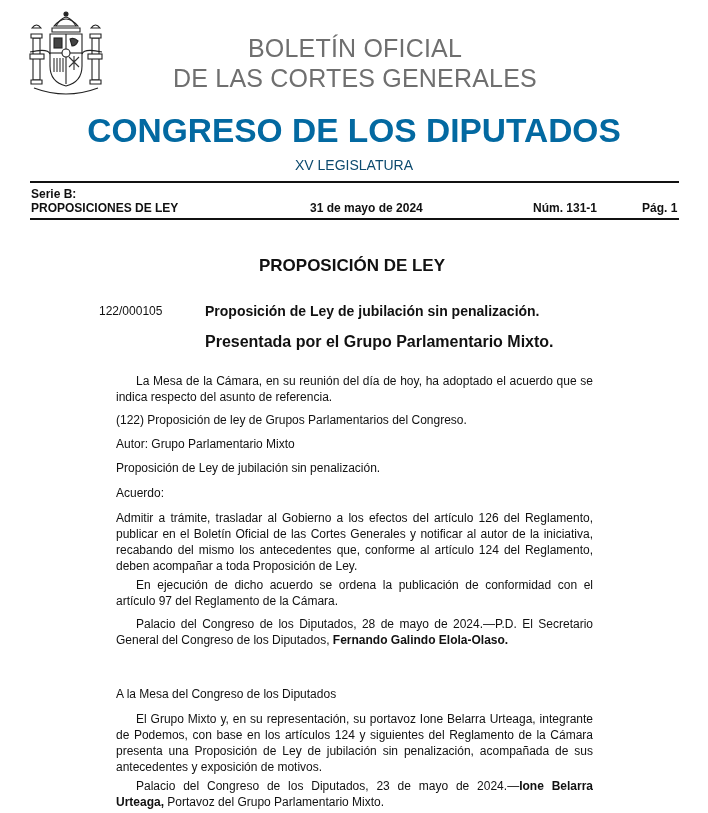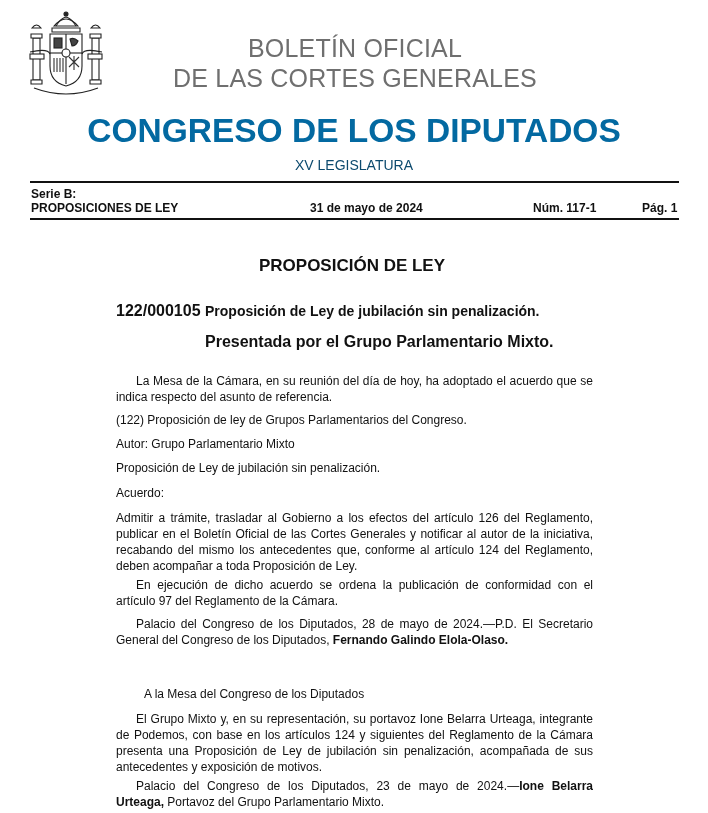--- a/index.html
+++ b/index.html
@@ -30,21 +30,21 @@
     .hdr { position: absolute; font-size: 12px; font-weight: bold; line-height: 14px; color: #111; }
     .hdr.serie { left: 31px; top: 187px; }
     .hdr.proposiciones { left: 31px; top: 201px; }
     .hdr.fecha { left: 310px; top: 201px; }
     .hdr.num { left: 533px; top: 201px; }
     .hdr.pag { left: 642px; top: 201px; }
     .doc-title {
       position: absolute; left: 0; width: 704px; top: 256px; text-align: center;
       font-weight: bold; font-size: 17px; line-height: 20px;
     }
-    .expte { position: absolute; left: 116px; top: 302px; font-weight: bold; font-size: 16px; line-height: 18px; }
+    .expte { position: absolute; left: 99px; top: 302px; font-weight: normal; font-size: 12px; line-height: 18px; }
     .expte-title { position: absolute; left: 205px; top: 302px; font-weight: bold; font-size: 14px; line-height: 18px; }
     .presentada { position: absolute; left: 205px; top: 333px; font-weight: bold; font-size: 16px; line-height: 18px; }
     .body-text {
       position: absolute; left: 116px; width: 477px;
       font-size: 12px; line-height: 16px; text-align: justify; color: #111;
     }
     .body-text p { margin: 0; }
     .indent { text-indent: 20px; }
     b { font-weight: bold; }
   </style>
@@ -82,21 +82,21 @@
 
 <div class="boletin l1">BOLETÍN OFICIAL</div>
 <div class="boletin l2">DE LAS CORTES GENERALES</div>
 <div class="congreso">CONGRESO DE LOS DIPUTADOS</div>
 <div class="legislatura">XV LEGISLATURA</div>
 
 <div class="rule r1"></div>
 <div class="hdr serie">Serie B:</div>
 <div class="hdr proposiciones">PROPOSICIONES DE LEY</div>
 <div class="hdr fecha">31 de mayo de 2024</div>
-<div class="hdr num">Núm. 117-1</div>
+<div class="hdr num">Núm. 131-1</div>
 <div class="hdr pag">Pág. 1</div>
 <div class="rule r2"></div>
 
 <div class="doc-title">PROPOSICIÓN DE LEY</div>
 <div class="expte">122/000105</div>
 <div class="expte-title">Proposición de Ley de jubilación sin penalización.</div>
 <div class="presentada">Presentada por el Grupo Parlamentario Mixto.</div>
 
 <div class="body-text" style="top:373px;">
   <p class="indent">La Mesa de la Cámara, en su reunión del día de hoy, ha adoptado el acuerdo que se indica respecto del asunto de referencia.</p>
@@ -115,21 +115,21 @@
 </div>
 <div class="body-text" style="top:510px;">
   <p>Admitir a trámite, trasladar al Gobierno a los efectos del artículo 126 del Reglamento, publicar en el Boletín Oficial de las Cortes Generales y notificar al autor de la iniciativa, recabando del mismo los antecedentes que, conforme al artículo 124 del Reglamento, deben acompañar a toda Proposición de Ley.</p>
 </div>
 <div class="body-text" style="top:577px;">
   <p class="indent">En ejecución de dicho acuerdo se ordena la publicación de conformidad con el artículo 97 del Reglamento de la Cámara.</p>
 </div>
 <div class="body-text" style="top:616px;">
   <p class="indent"><span>Palacio del Congreso de los Diputados, 28 de mayo de 2024.—P.D. El Secretario General del Congreso de los Diputados, </span><b>Fernando Galindo Elola-Olaso.</b></p>
 </div>
-<div class="body-text" style="top:686px;margin-left:28px;">
+<div class="body-text" style="top:686px;">
   <p>A la Mesa del Congreso de los Diputados</p>
 </div>
 <div class="body-text" style="top:711px;">
   <p class="indent">El Grupo Mixto y, en su representación, su portavoz Ione Belarra Urteaga, integrante de Podemos, con base en los artículos 124 y siguientes del Reglamento de la Cámara presenta una Proposición de Ley de jubilación sin penalización, acompañada de sus antecedentes y exposición de motivos.</p>
 </div>
 <div class="body-text" style="top:778px;">
   <p class="indent"><span>Palacio del Congreso de los Diputados, 23 de mayo de 2024.—</span><b>Ione Belarra Urteaga,</b><span> Portavoz del Grupo Parlamentario Mixto.</span></p>
 </div>
 
 </body></html>

